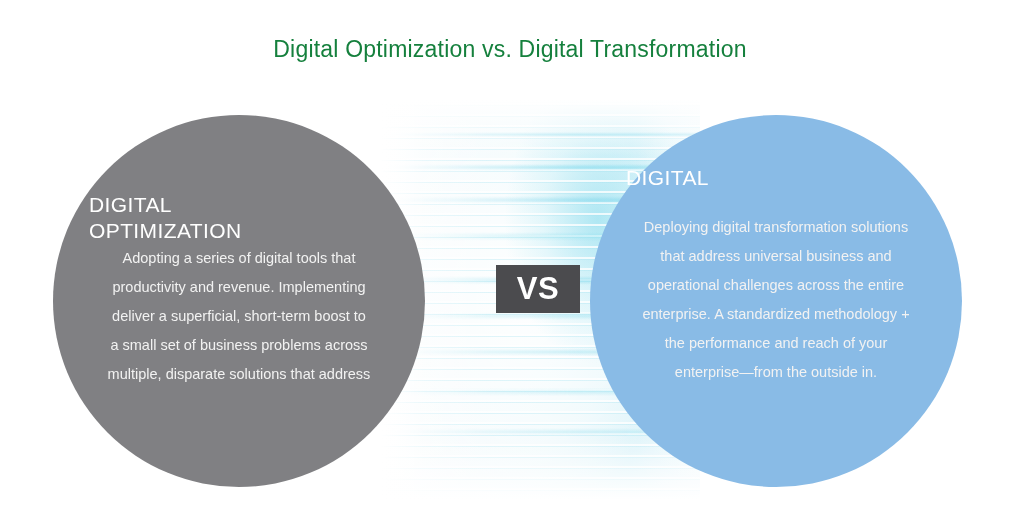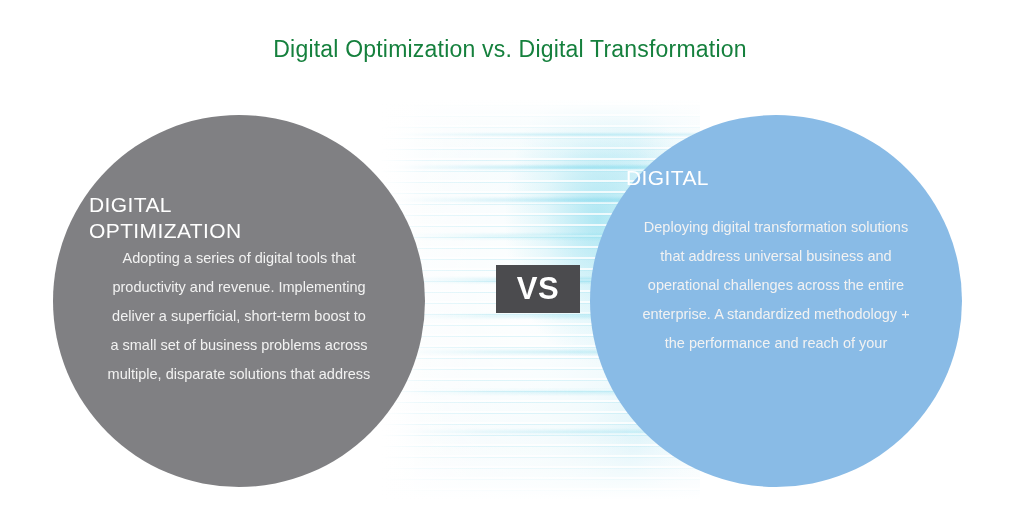--- a/index.html
+++ b/index.html
@@ -186,20 +186,21 @@
   <div class="circle circle-right">
     <div class="circle-heading">
       <div>DIGITAL</div>
     </div>
     <div class="circle-body">
       <div>Deploying digital transformation solutions</div>
       <div>that address universal business and</div>
       <div>operational challenges across the entire</div>
       <div>enterprise. A standardized methodology +</div>
       <div>the performance and reach of your</div>
+      <div>enterprise—from the outside in.</div>
     </div>
   </div>
 
   <div class="vs-badge">
     <span>VS</span>
   </div>
 
 </div>
 
 </body></html>

